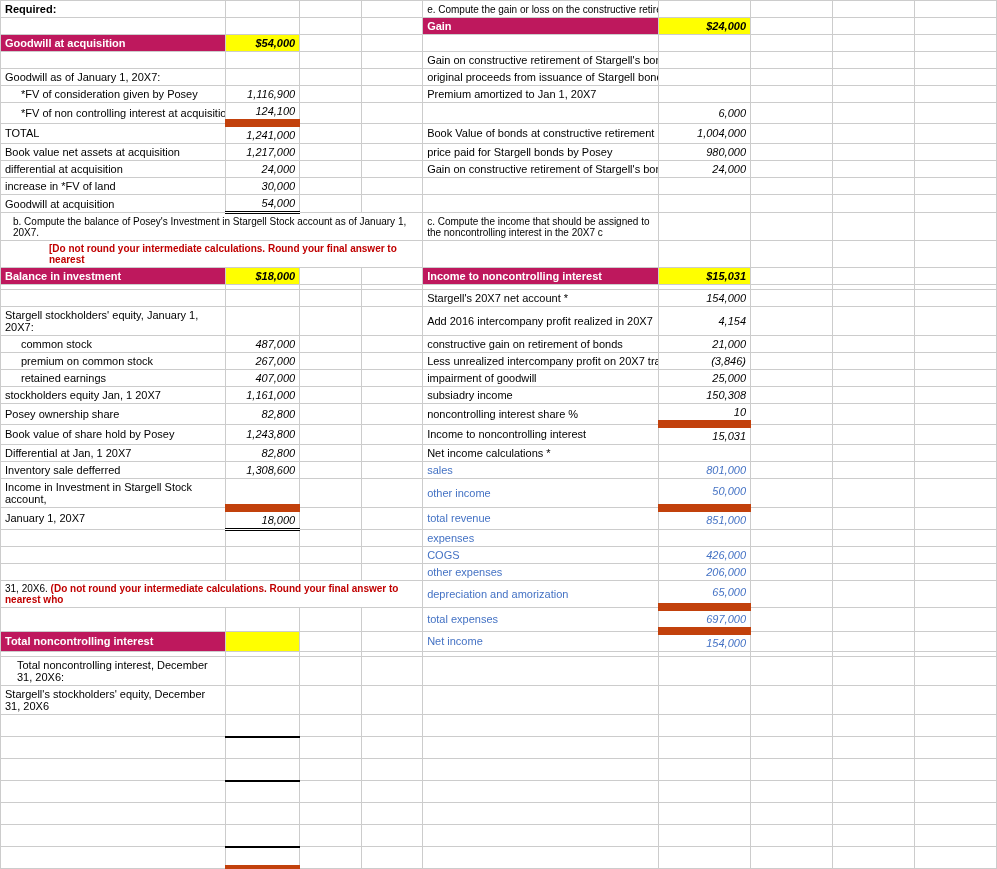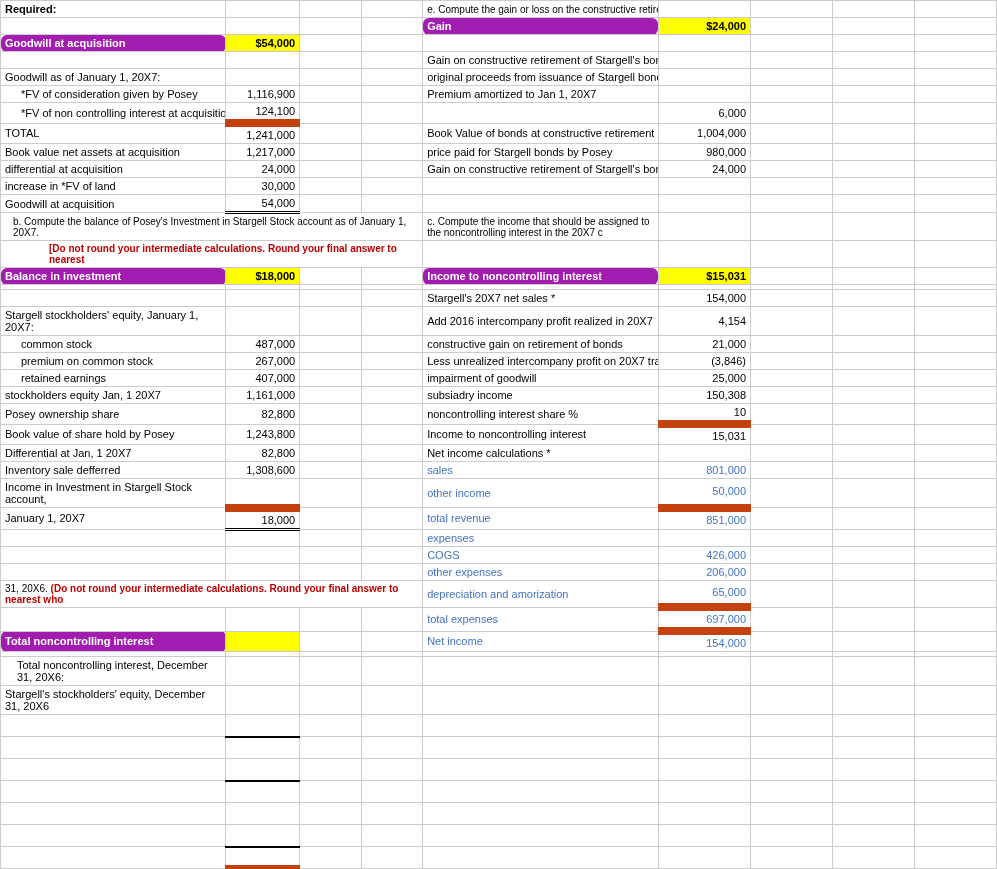--- a/index.html
+++ b/index.html
@@ -17,26 +17,26 @@
     .col-a { width: 220px; }
     .col-b { width: 72px; }
     .col-c { width: 60px; }
     .col-d { width: 60px; }
     .col-e { width: 230px; }
     .col-f { width: 90px; }
     .col-g { width: 80px; }
     .col-h { width: 80px; }
     .col-i { width: 80px; }
 
-    .blue-bg { background-color: #a21caf; color: #fff; font-weight: bold; border-radius: 6px; }
+    .blue-bg { background-color: #be185d; color: #fff; font-weight: bold; }
     .yellow-bg { background-color: #FFFF00; color: #000; font-weight: bold; }
     .light-blue-text { color: #4472C4; }
     .bold { font-weight: bold; }
     .red-bold { font-weight: bold; color: #C00000; }
-    .right { text-align: right; }
+    .right { text-align: right; font-style: italic; }
     .indent1 { padding-left: 20px; }
     .border-top { border-top: 8px solid #c2410c; }
     .border-bottom { border-bottom: 2px solid #000; }
     .border-double-bottom { border-bottom: 3px double #000; }
     .small-text { font-size: 10px; }
   </style>
 </head>
 <body>
 
 <div class="spreadsheet">
@@ -228,21 +228,21 @@
       <td class="col-g"></td>
       <td class="col-h"></td>
       <td class="col-i"></td>
     </tr>
 
     <tr>
       <td class="col-a"></td>
       <td class="col-b"></td>
       <td class="col-c"></td>
       <td class="col-d"></td>
-      <td class="col-e">Stargell's 20X7 net sales *</td>
+      <td class="col-e">Stargell's 20X7 net account *</td>
       <td class="col-f right">154,000</td>
       <td class="col-g"></td>
       <td class="col-h"></td>
       <td class="col-i"></td>
     </tr>
 
     <tr>
       <td class="col-a" style="white-space:normal;">Stargell stockholders' equity, January 1, 20X7:</td>
       <td class="col-b"></td>
       <td class="col-c"></td>

